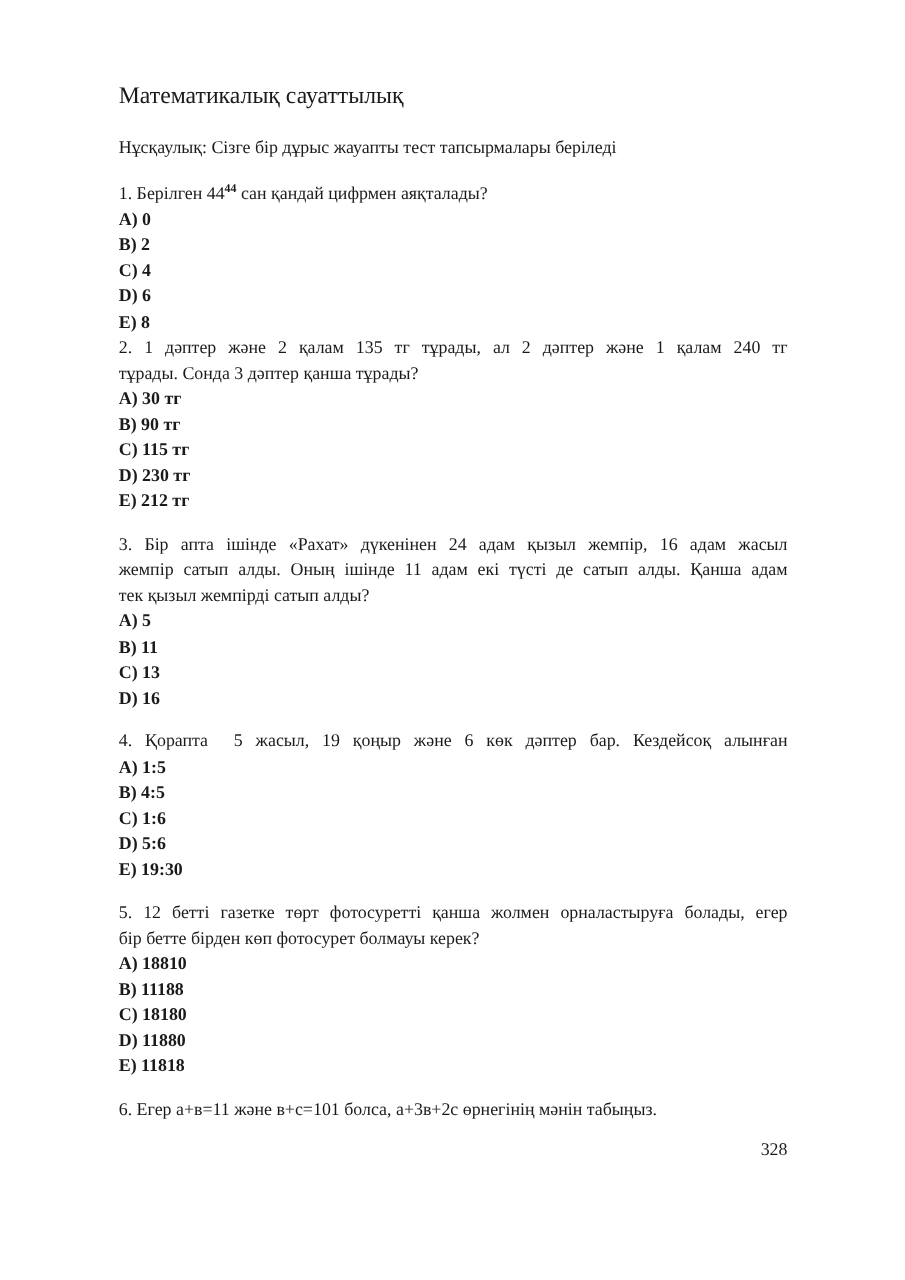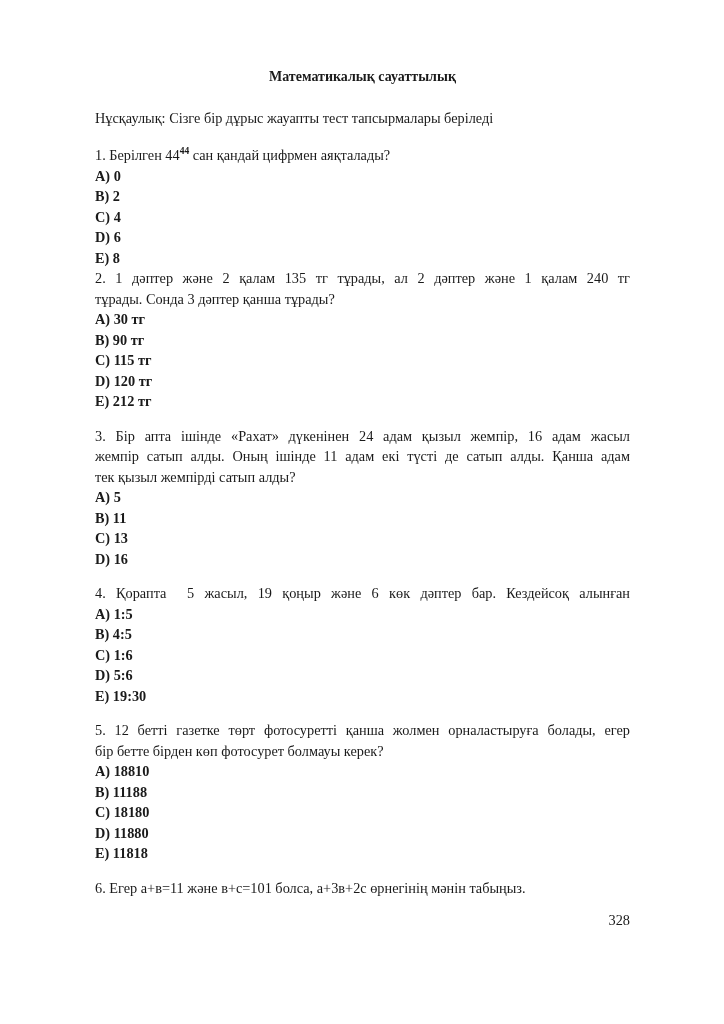--- a/index.html
+++ b/index.html
@@ -12,23 +12,22 @@
     font-family: "Liberation Serif", "DejaVu Serif", serif;
     color: #1a1a1a;
     overflow: hidden;
   }
   .doc {
     width: 724px;
     height: 1024px;
     padding: 67px 94px 0 95px;
   }
   .title {
-    text-align: center;
-    font-weight: bold;
-    font-size: 14px;
+    font-weight: normal;
+    font-size: 19px;
     line-height: 20.5px;
   }
   .instruction {
     margin-top: 20px;
     font-size: 14.3px;
     line-height: 20.5px;
   }
   .instruction .lead { font-weight: normal; }
   .q {
     font-size: 14.3px;
@@ -73,21 +72,21 @@
     <div class="opt key">D) 6</div>
     <div class="opt">E) 8</div>
   </div>
 
   <div class="q">
     <div class="qline jl">2. 1 дәптер және 2 қалам 135 тг тұрады, ал 2 дәптер және 1 қалам 240 тг</div>
     <div class="qline">тұрады. Сонда 3 дәптер қанша тұрады?</div>
     <div class="opt">A) 30 тг</div>
     <div class="opt">B) 90 тг</div>
     <div class="opt">C) 115 тг</div>
-    <div class="opt key">D) 120 тг</div>
+    <div class="opt key">D) 230 тг</div>
     <div class="opt">E) 212 тг</div>
   </div>
 
   <div class="q gap">
     <div class="qline jl">3. Бір апта ішінде «Рахат» дүкенінен 24 адам қызыл жемпір, 16 адам жасыл</div>
     <div class="qline jl">жемпір сатып алды. Оның ішінде 11 адам екі түсті де сатып алды. Қанша адам</div>
     <div class="qline">тек қызыл жемпірді сатып алды?</div>
     <div class="opt">A) 5</div>
     <div class="opt">B) 11</div>
     <div class="opt">C) 13</div>

